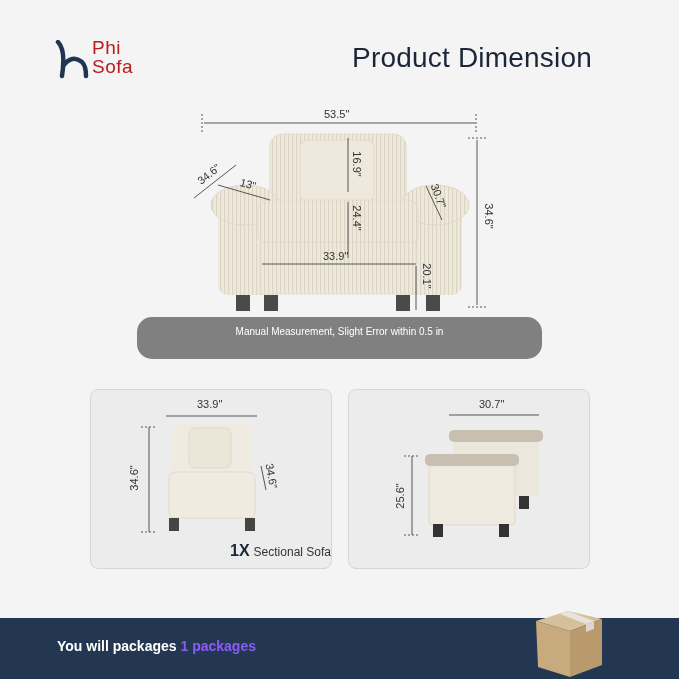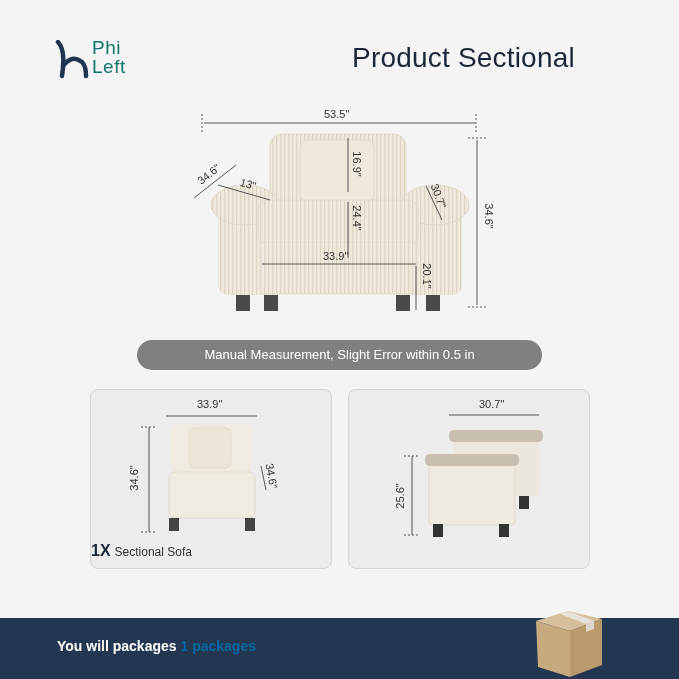--- a/index.html
+++ b/index.html
@@ -4,62 +4,62 @@
 <style>
   html, body { margin: 0; padding: 0; }
   body {
     width: 679px; height: 679px; overflow: hidden;
     background: #f4f4f4;
     font-family: "Liberation Sans", "DejaVu Sans", sans-serif;
     position: relative;
     color: #1b2a40;
   }
   .abs { position: absolute; }
-  .logo-text { left: 92px; top: 38px; font-size: 19px; line-height: 19px; color: #0f766e; letter-spacing: 0.5px; }
+  .logo-text { left: 92px; top: 38px; font-size: 19px; line-height: 19px; color: #b91c1c; letter-spacing: 0.5px; }
 
   .title { left: 352px; top: 42px; font-size: 28px; color: #1b2638; letter-spacing: 0.2px; }
 
   .dim { font-size: 11px; color: #333; }
 
   .pill {
-    left: 137px; top: 340px; width: 405px; height: 30px;
+    left: 137px; top: 317px; width: 405px; height: 42px;
     background: #808080; border-radius: 15px;
-    color: #fff; font-size: 13px; text-align: center; line-height: 30px;
+    color: #fff; font-size: 10px; text-align: center; line-height: 30px;
   }
 
   .card {
     top: 389px; width: 240px; height: 178px;
     background: #ececec; border: 1px solid #d6d6d6; border-radius: 8px;
   }
   .card-left { left: 90px; }
   .card-right { left: 348px; }
-  .card-label { position: absolute; left: 0; right: 0; bottom: 8px; text-align: left; font-size: 12px; color: #333; }
+  .card-label { position: absolute; left: 0; right: 0; bottom: 8px; text-align: right; font-size: 12px; color: #333; }
   .card-label .qty { font-size: 16px; font-weight: bold; color: #1b2638; margin-right: 4px; }
 
   .footer {
     left: 0; top: 618px; width: 679px; height: 61px;
     background: #243752;
   }
   .footer-text { left: 57px; top: 638px; font-size: 14px; font-weight: bold; color: #ffffff; }
-  .footer-text .accent { color: #0369a1; }
+  .footer-text .accent { color: #8b5cf6; }
   .box { left: 530px; top: 605px; width: 80px; height: 74px; }
 </style>
 </head>
 <body>
 
 <svg class="abs" style="left:52px;top:40px;width:40px;height:40px;" viewBox="0 0 40 40">
   <path d="M6 2 Q14 10 10 36" stroke="#1f3552" stroke-width="4.5" fill="none" stroke-linecap="round"></path>
   <path d="M11 26 Q20 14 30 22 Q34 26 34 36" stroke="#1f3552" stroke-width="4.5" fill="none" stroke-linecap="round"></path>
 </svg>
 <div class="abs logo-text">
   <div>Phi</div>
-  <div>Left</div>
+  <div>Sofa</div>
 </div>
 
-<div class="abs title">Product Sectional</div>
+<div class="abs title">Product Dimension</div>
 
 <div class="abs" style="left:180px;top:100px;width:320px;height:220px;">
   <svg width="320" height="220" viewBox="0 0 320 220" style="position:absolute;left:0;top:0;">
     <defs>
       <pattern id="cord" width="4" height="4" patternUnits="userSpaceOnUse">
         <rect width="4" height="4" fill="#efe9dd"></rect>
         <rect width="1.2" height="4" fill="#ddd5c4"></rect>
       </pattern>
     </defs>
 

